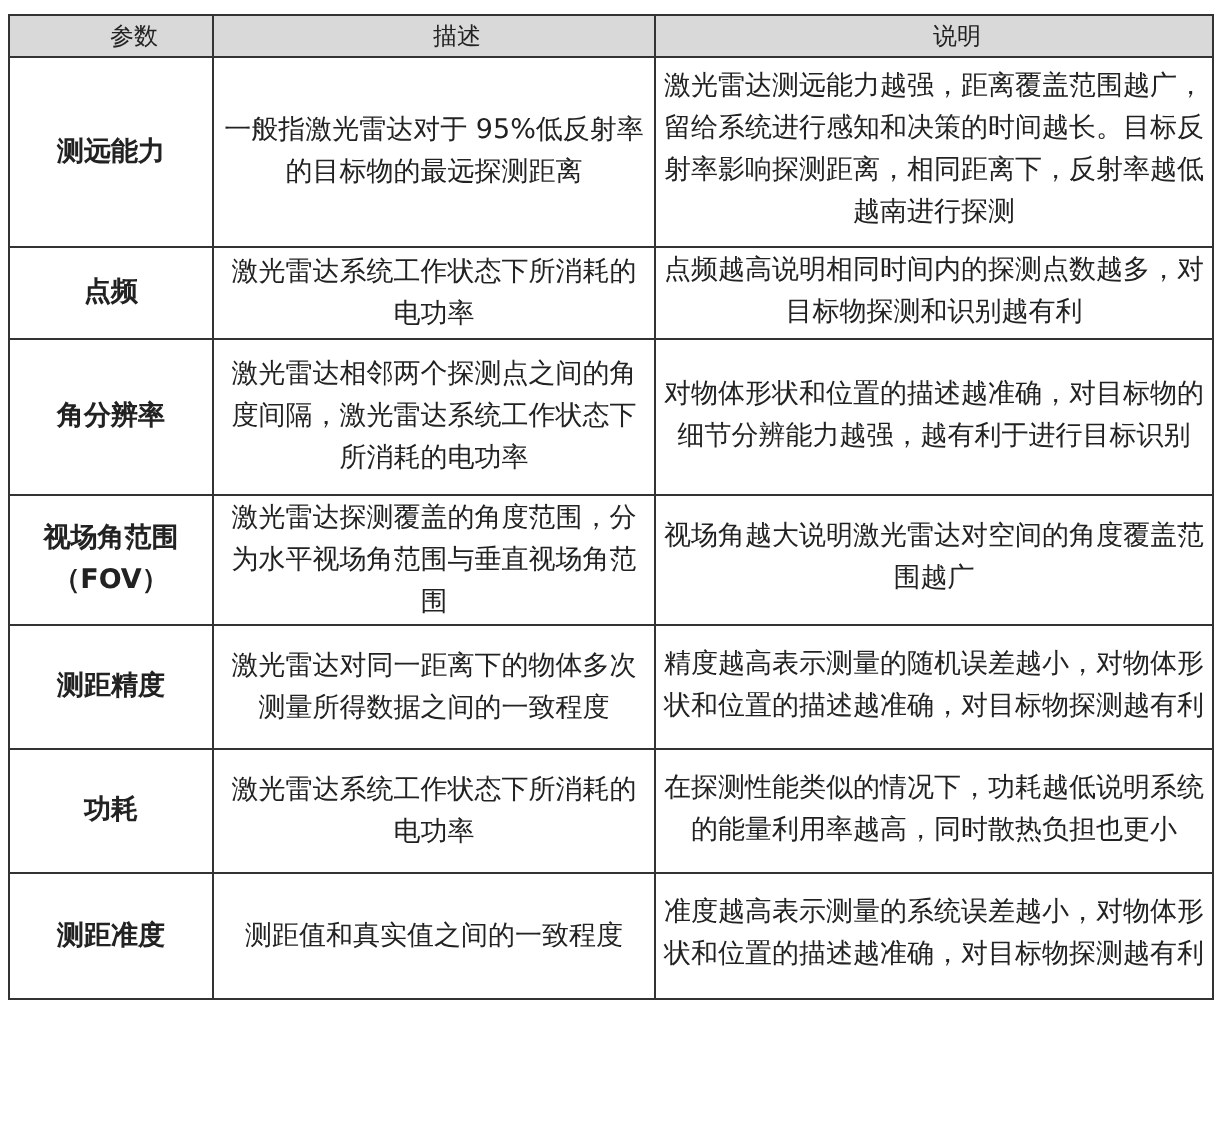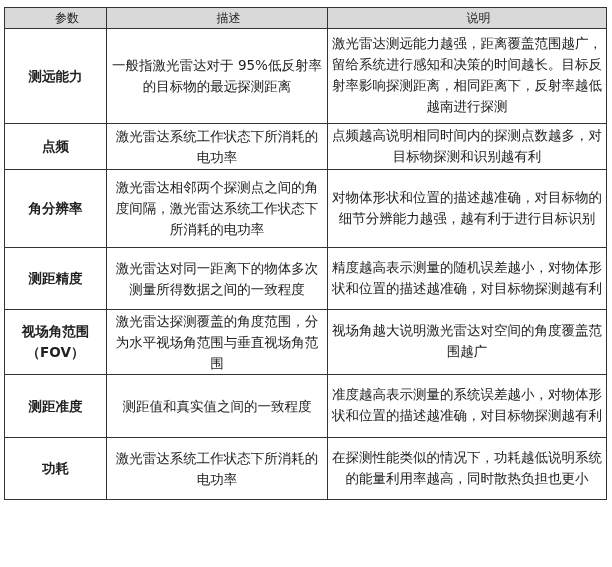--- a/index.html
+++ b/index.html
@@ -81,34 +81,34 @@
     <tr style="height:46px;">
       <td class="param">点频</td>
       <td class="desc">激光雷达系统工作状态下所消耗的电功率</td>
       <td class="note">点频越高说明相同时间内的探测点数越多，对目标物探测和识别越有利</td>
     </tr>
     <tr style="height:78px;">
       <td class="param">角分辨率</td>
       <td class="desc">激光雷达相邻两个探测点之间的角度间隔，激光雷达系统工作状态下所消耗的电功率</td>
       <td class="note">对物体形状和位置的描述越准确，对目标物的细节分辨能力越强，越有利于进行目标识别</td>
     </tr>
+    <tr style="height:65px;">
+      <td class="param">视场角范围（FOV）</td>
+      <td class="desc">激光雷达探测覆盖的角度范围，分为水平视场角范围与垂直视场角范围</td>
+      <td class="note">视场角越大说明激光雷达对空间的角度覆盖范围越广</td>
+    </tr>
     <tr style="height:62px;">
       <td class="param">测距精度</td>
       <td class="desc">激光雷达对同一距离下的物体多次测量所得数据之间的一致程度</td>
       <td class="note">精度越高表示测量的随机误差越小，对物体形状和位置的描述越准确，对目标物探测越有利</td>
     </tr>
-    <tr style="height:65px;">
-      <td class="param">视场角范围（FOV）</td>
-      <td class="desc">激光雷达探测覆盖的角度范围，分为水平视场角范围与垂直视场角范围</td>
-      <td class="note">视场角越大说明激光雷达对空间的角度覆盖范围越广</td>
+    <tr style="height:62px;">
+      <td class="param">功耗</td>
+      <td class="desc">激光雷达系统工作状态下所消耗的电功率</td>
+      <td class="note">在探测性能类似的情况下，功耗越低说明系统的能量利用率越高，同时散热负担也更小</td>
     </tr>
     <tr style="height:63px;">
       <td class="param">测距准度</td>
       <td class="desc">测距值和真实值之间的一致程度</td>
       <td class="note">准度越高表示测量的系统误差越小，对物体形状和位置的描述越准确，对目标物探测越有利</td>
     </tr>
-    <tr style="height:62px;">
-      <td class="param">功耗</td>
-      <td class="desc">激光雷达系统工作状态下所消耗的电功率</td>
-      <td class="note">在探测性能类似的情况下，功耗越低说明系统的能量利用率越高，同时散热负担也更小</td>
-    </tr>
   </tbody>
 </table>
 
 </body></html>

